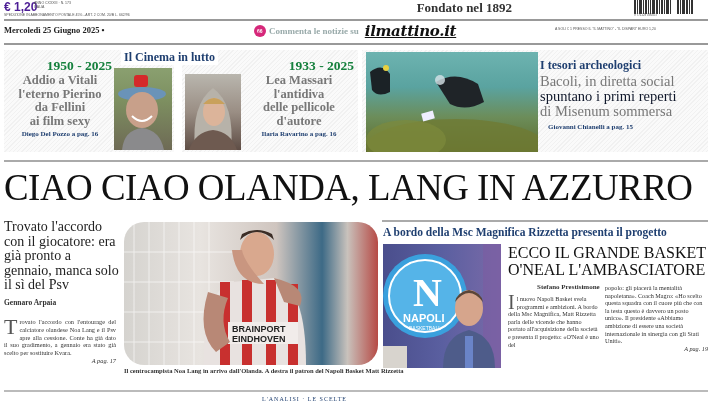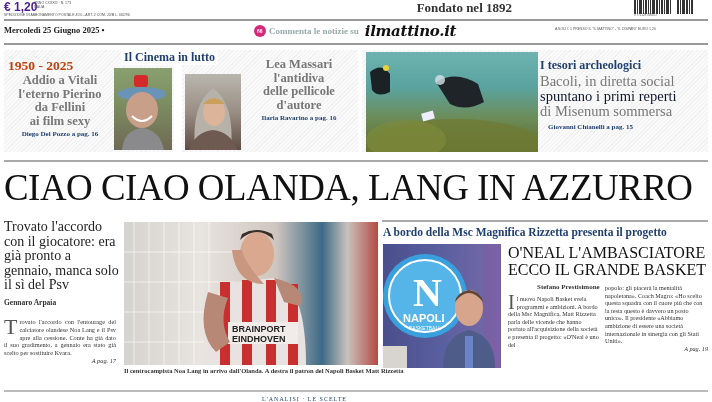--- a/index.html
+++ b/index.html
@@ -18,51 +18,51 @@
     .barcode-num { left: 634px; top: 13px; font-family: "Liberation Sans", sans-serif; font-size: 3px; color: #555; }
 
     .rule { left: 4px; width: 704px; height: 1.5px; background: #999; }
 
     .date { left: 4px; top: 25px; font-family: "Liberation Serif", serif; font-weight: bold; font-size: 8.5px; color: #222; }
     .comment { left: 254px; top: 22px; display: flex; align-items: center; gap: 3px; text-align: center; }
     .comment-icon { width: 12px; height: 12px; border-radius: 50%; background: #d6287a; position: relative; }
     .comment-icon::after { content: ""; position: absolute; left: 2px; bottom: -2px; border: 3px solid transparent; border-top-color: #d6287a; transform: rotate(25deg); }
     .comment-icon i { position: absolute; left: 3px; top: 3px; font-style: normal; font-size: 5px; color: #fff; font-family: "Liberation Sans", sans-serif; font-weight: bold; }
     .comment-text { font-family: "Liberation Serif", serif; font-weight: bold; font-size: 9px; color: #9aa; }
-    .comment-brand { font-family: "DejaVu Serif", serif; font-style: italic; font-weight: bold; font-size: 15px; color: #111; letter-spacing: -0.3px; margin-left: 3px; }
+    .comment-brand { font-family: "DejaVu Serif", serif; font-style: italic; font-weight: bold; font-size: 15px; color: #111; letter-spacing: -0.3px; margin-left: 3px; text-decoration: underline; }
     .edition-info { left: 555px; top: 27px; font-family: "Liberation Sans", sans-serif; font-size: 3.5px; color: #555; white-space: nowrap; }
 
     
     .box { background: repeating-linear-gradient(135deg, #f1f1f1 0 1px, #fafafa 1px 3px); }
     .box1 { left: 4px; top: 50px; width: 170px; height: 102px; }
     .box2 { left: 182px; top: 50px; width: 176px; height: 102px; }
     .box3 { left: 362px; top: 50px; width: 346px; height: 102px; }
 
     .cinema-label { left: 121px; top: 50px; font-family: "Liberation Serif", serif; font-weight: bold; font-size: 12px; color: #1f3f70; background: #fff; padding: 0 3px; }
 
-    .year { font-family: "Liberation Serif", serif; font-weight: bold; font-size: 13.5px; color: #c2410c; text-align: left; }
+    .year { font-family: "Liberation Serif", serif; font-weight: bold; font-size: 13.5px; color: #15803d; text-align: right; }
     .kicker-head { font-family: "Liberation Serif", serif; font-weight: bold; font-size: 12.5px; color: #777; text-align: center; line-height: 13.5px; }
     .byline { font-family: "Liberation Serif", serif; font-weight: bold; font-size: 7px; color: #1f3f70; }
 
     .photo-vitali { left: 114px; top: 68px; width: 58px; height: 82px; background: linear-gradient(180deg, #8aa070 0%, #7d8f60 40%, #6e6a55 100%); overflow: hidden; }
     .photo-massari { left: 185px; top: 74px; width: 56px; height: 76px; background: linear-gradient(180deg, #b9b6ae 0%, #9a8e84 50%, #5e4d45 100%); overflow: hidden; }
     .photo-divers { left: 366px; top: 52px; width: 172px; height: 100px; background: linear-gradient(180deg, #6db3b0 0%, #5aa3a0 35%, #6c8d5a 65%, #5d6c2c 100%); overflow: hidden; }
 
     
     .main-rule { left: 4px; top: 160px; width: 704px; height: 2px; background: #aaa; }
     .headline { left: 4px; top: 166px; width: 704px; font-family: "Liberation Serif", serif; font-size: 38px; line-height: 42px; color: #111; letter-spacing: -0.5px; white-space: nowrap; transform: scaleX(0.97); transform-origin: left; }
 
     
     .left-head { left: 4px; top: 220px; width: 118px; font-family: "Liberation Serif", serif; font-size: 14px; line-height: 14.5px; color: #222; }
     .left-byline { left: 4px; top: 298px; font-family: "Liberation Serif", serif; font-weight: bold; font-size: 7.5px; color: #333; }
     .left-body { left: 4px; top: 318px; width: 112px; font-family: "Liberation Serif", serif; font-size: 6.3px; line-height: 7.8px; color: #333; text-align: justify; }
     .dropcap { float: left; font-size: 22px; line-height: 17px; margin-right: 2px; color: #555; font-family: "Liberation Serif", serif; }
     .pageref { text-align: right; font-style: italic; display: block; }
 
-    .photo-lang { left: 124px; top: 222px; width: 254px; height: 143px; background: linear-gradient(90deg, #d5d3cf 0%, #e8e4e0 30%, #cfc5bf 60%, #3d6a86 78%, #c9c2bc 88%, #b64a45 100%); overflow: hidden; }
+    .photo-lang { left: 124px; top: 222px; width: 254px; height: 143px; background: linear-gradient(90deg, #d5d3cf 0%, #e8e4e0 30%, #cfc5bf 60%, #3d6a86 78%, #c9c2bc 88%, #b64a45 100%); overflow: hidden; border-radius: 20px; }
     .caption { left: 124px; top: 367px; width: 420px; font-family: "Liberation Serif", serif; font-weight: bold; font-size: 6.5px; color: #333; white-space: nowrap; }
 
     .bottom-rule { left: 4px; top: 390px; width: 704px; height: 2px; background: #bbb; }
     .bottom-teaser { left: 262px; top: 396px; font-family: "Liberation Serif", serif; font-size: 6px; color: #1f3f70; letter-spacing: 1px; }
 
     
     .right-rule { left: 382px; top: 220px; width: 326px; height: 1.5px; background: #aaa; }
     .right-kicker { left: 383px; top: 226px; font-family: "Liberation Serif", serif; font-weight: bold; font-size: 11.5px; color: #1f3f70; white-space: nowrap; }
     .photo-napoli { left: 383px; top: 244px; width: 118px; height: 124px; background: linear-gradient(90deg, #4a4e8c 0%, #5a5fa0 50%, #7a6aa8 100%); overflow: hidden; }
     .right-head { left: 508px; top: 244px; width: 200px; font-family: "Liberation Serif", serif; font-size: 16px; line-height: 17px; color: #111; }
@@ -143,20 +143,21 @@
 
 <div class="abs photo-massari">
   <svg width="56" height="76" viewBox="0 0 56 76">
     <path d="M10 76 Q6 30 28 14 Q50 30 46 76 Z" fill="#b7b2a9"></path>
     <ellipse cx="29" cy="38" rx="11" ry="14" fill="#dcb49a"></ellipse>
     <path d="M18 30 Q29 18 40 30" fill="#c9a15c"></path>
     <path d="M4 76 Q10 58 28 56 Q46 58 52 76 Z" fill="#6e5a50"></path>
   </svg>
 </div>
 <div class="abs" style="left:244px; top:58px; width:110px;">
+  <div class="year">1933 - 2025</div>
   <div class="kicker-head">Lea Massari</div>
   <div class="kicker-head">l'antidiva</div>
   <div class="kicker-head">delle pellicole</div>
   <div class="kicker-head">d'autore</div>
   <div class="byline" style="margin-top:2px; text-align:center;">Ilaria Ravarino a pag. 16</div>
 </div>
 
 <div class="abs photo-divers">
   <svg width="172" height="100" viewBox="0 0 172 100">
     <ellipse cx="90" cy="95" rx="90" ry="28" fill="#6f7a33" opacity="0.8"></ellipse>
@@ -230,22 +231,22 @@
     <text x="20" y="78" font-family="Liberation Sans, sans-serif" font-weight="bold" font-size="11" fill="#fff">NAPOLI</text>
     <text x="26" y="86" font-family="Liberation Sans, sans-serif" font-size="5" fill="#fff">BASKETBALL</text>
     <path d="M60 124 Q60 92 86 86 Q112 92 112 124 Z" fill="#4e5c8a"></path>
     <rect x="82" y="92" width="8" height="32" fill="#6a84c8"></rect>
     <ellipse cx="86" cy="64" rx="14" ry="18" fill="#d6a58c"></ellipse>
     <path d="M72 58 Q86 40 100 58 Q98 48 86 46 Q74 48 72 58 Z" fill="#5a4538"></path>
     <rect x="0" y="102" width="24" height="22" fill="#d8d4ce"></rect>
   </svg>
 </div>
 <div class="abs right-head">
+  <div>ECCO IL GRANDE BASKET</div>
   <div>O'NEAL L'AMBASCIATORE</div>
-  <div>ECCO IL GRANDE BASKET</div>
 </div>
 <div class="abs right-byline">Stefano Prestisimone</div>
 <div class="abs right-body1">
   <span class="dropcap2">I</span><span>l nuovo Napoli Basket svela programmi e ambizioni. A bordo della Msc Magnifica, Matt Rizzetta parla delle vicende che hanno portato all'acquisizione della società e presenta il progetto: «O'Neal è uno del</span>
 </div>
 <div class="abs right-body2">
   <span>popolo: gli piacerà la mentalità napoletana». Coach Magro: «Ho scelto questa squadra con il cuore più che con la testa questo è davvero un posto unico». Il presidente «Abbiamo ambizione di essere una società internazionale in sinergia con gli Stati Uniti».</span>
   <span class="pageref">A pag. 19</span>
 </div>
 

